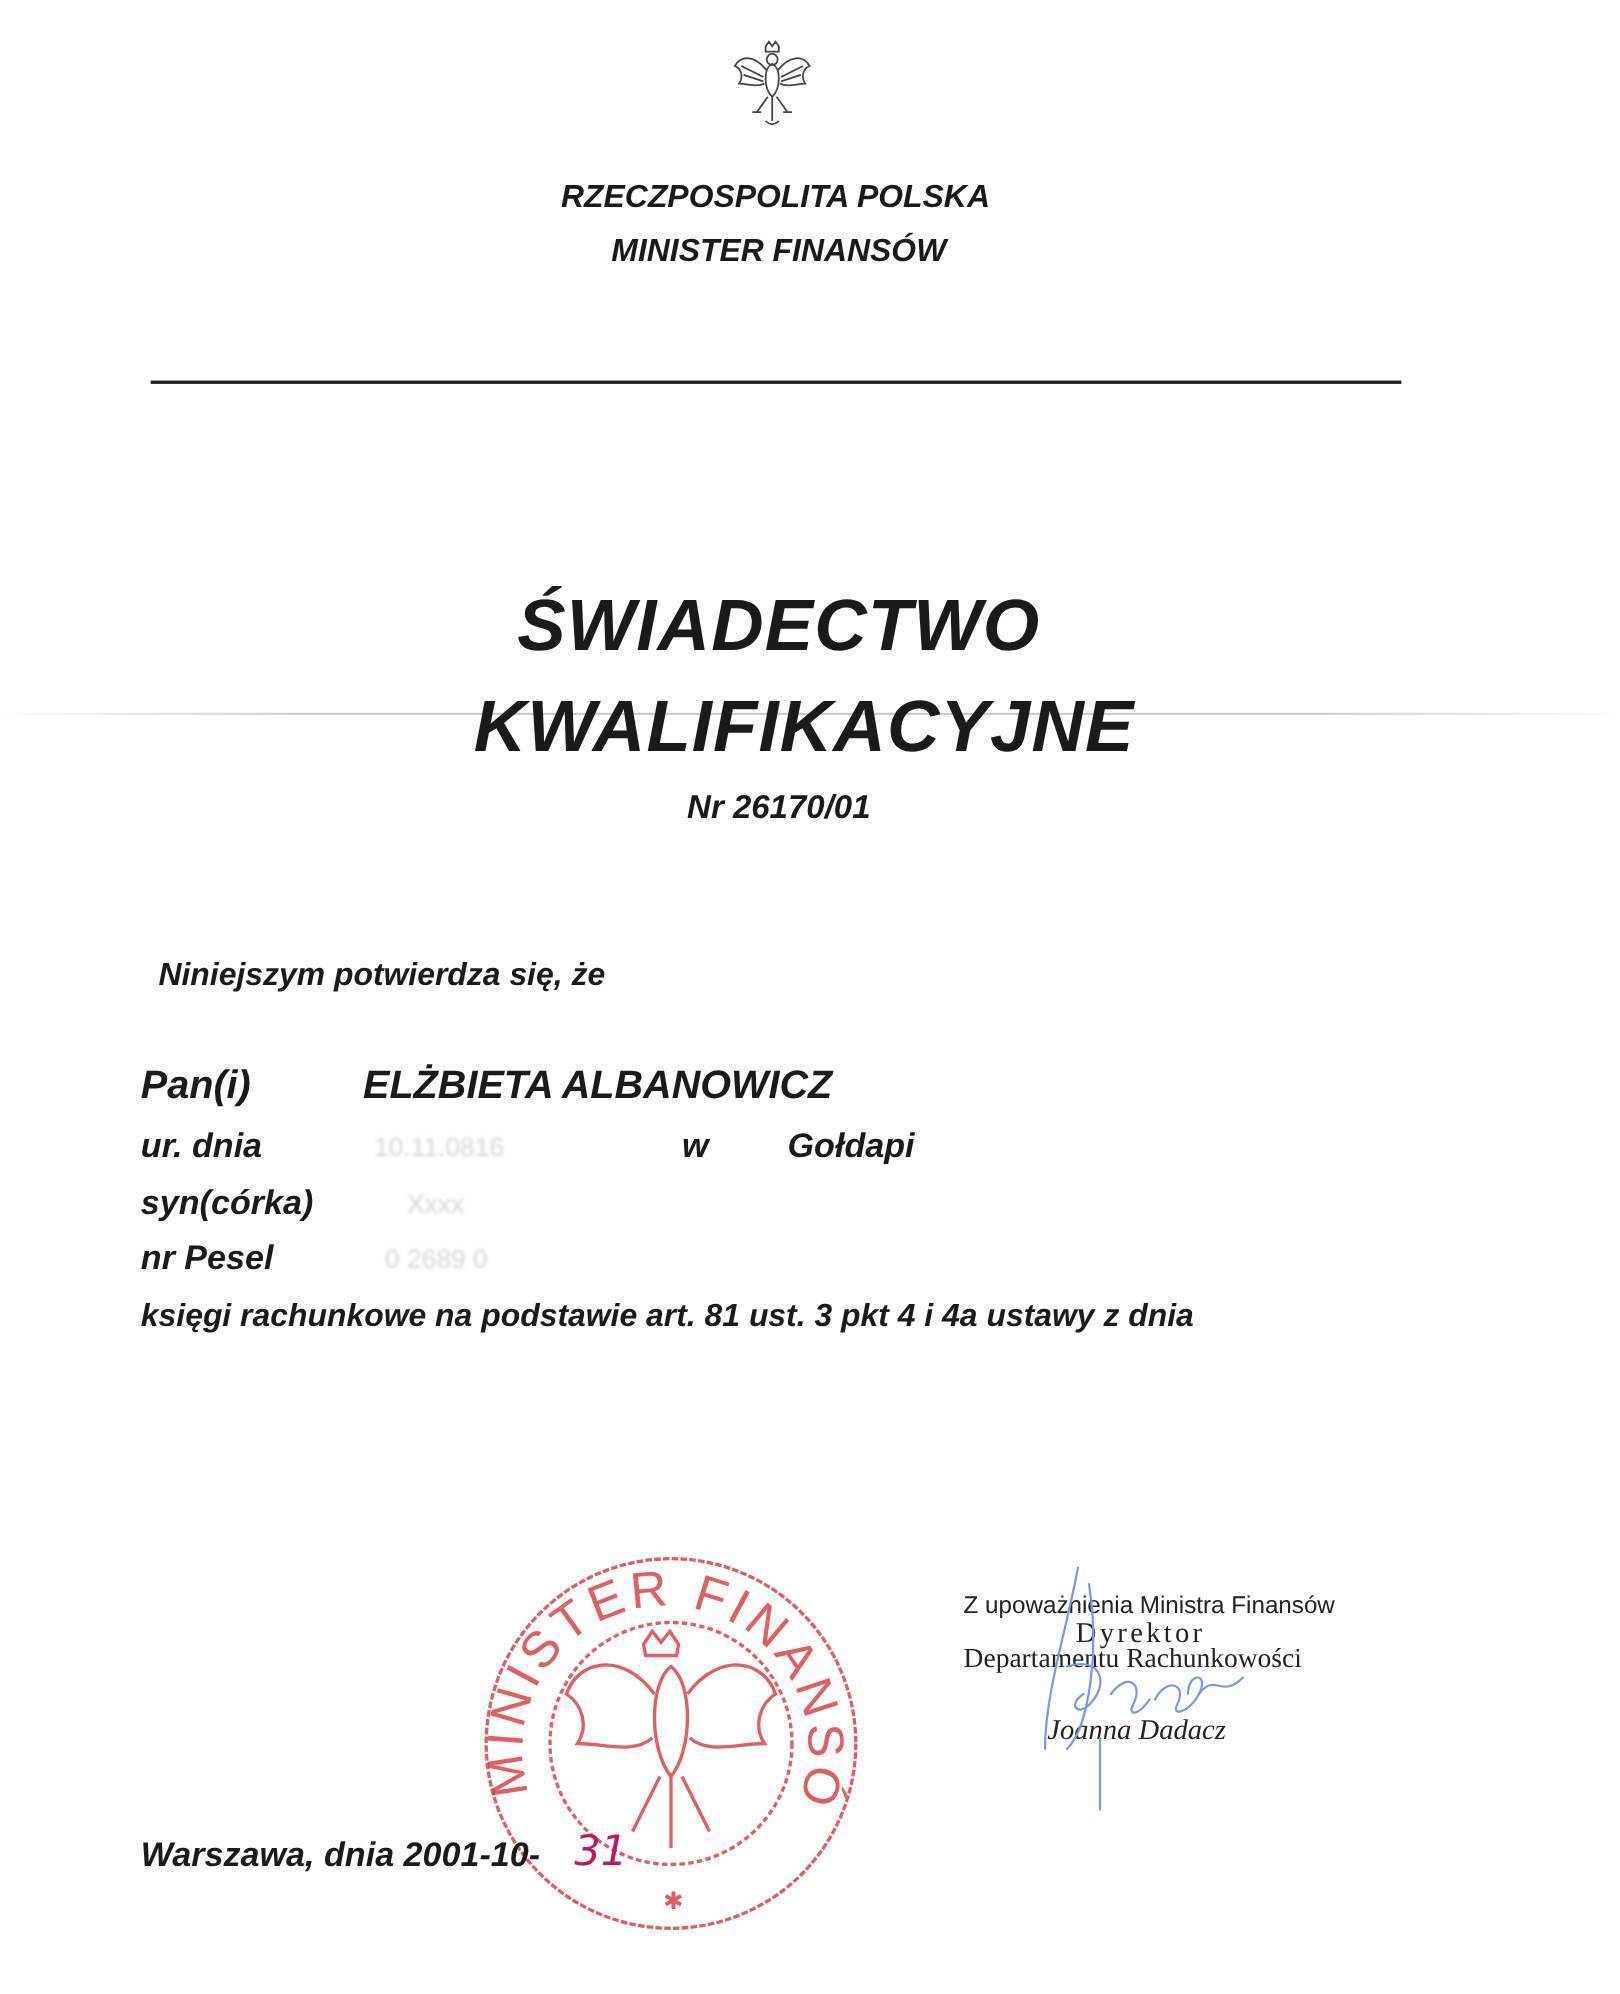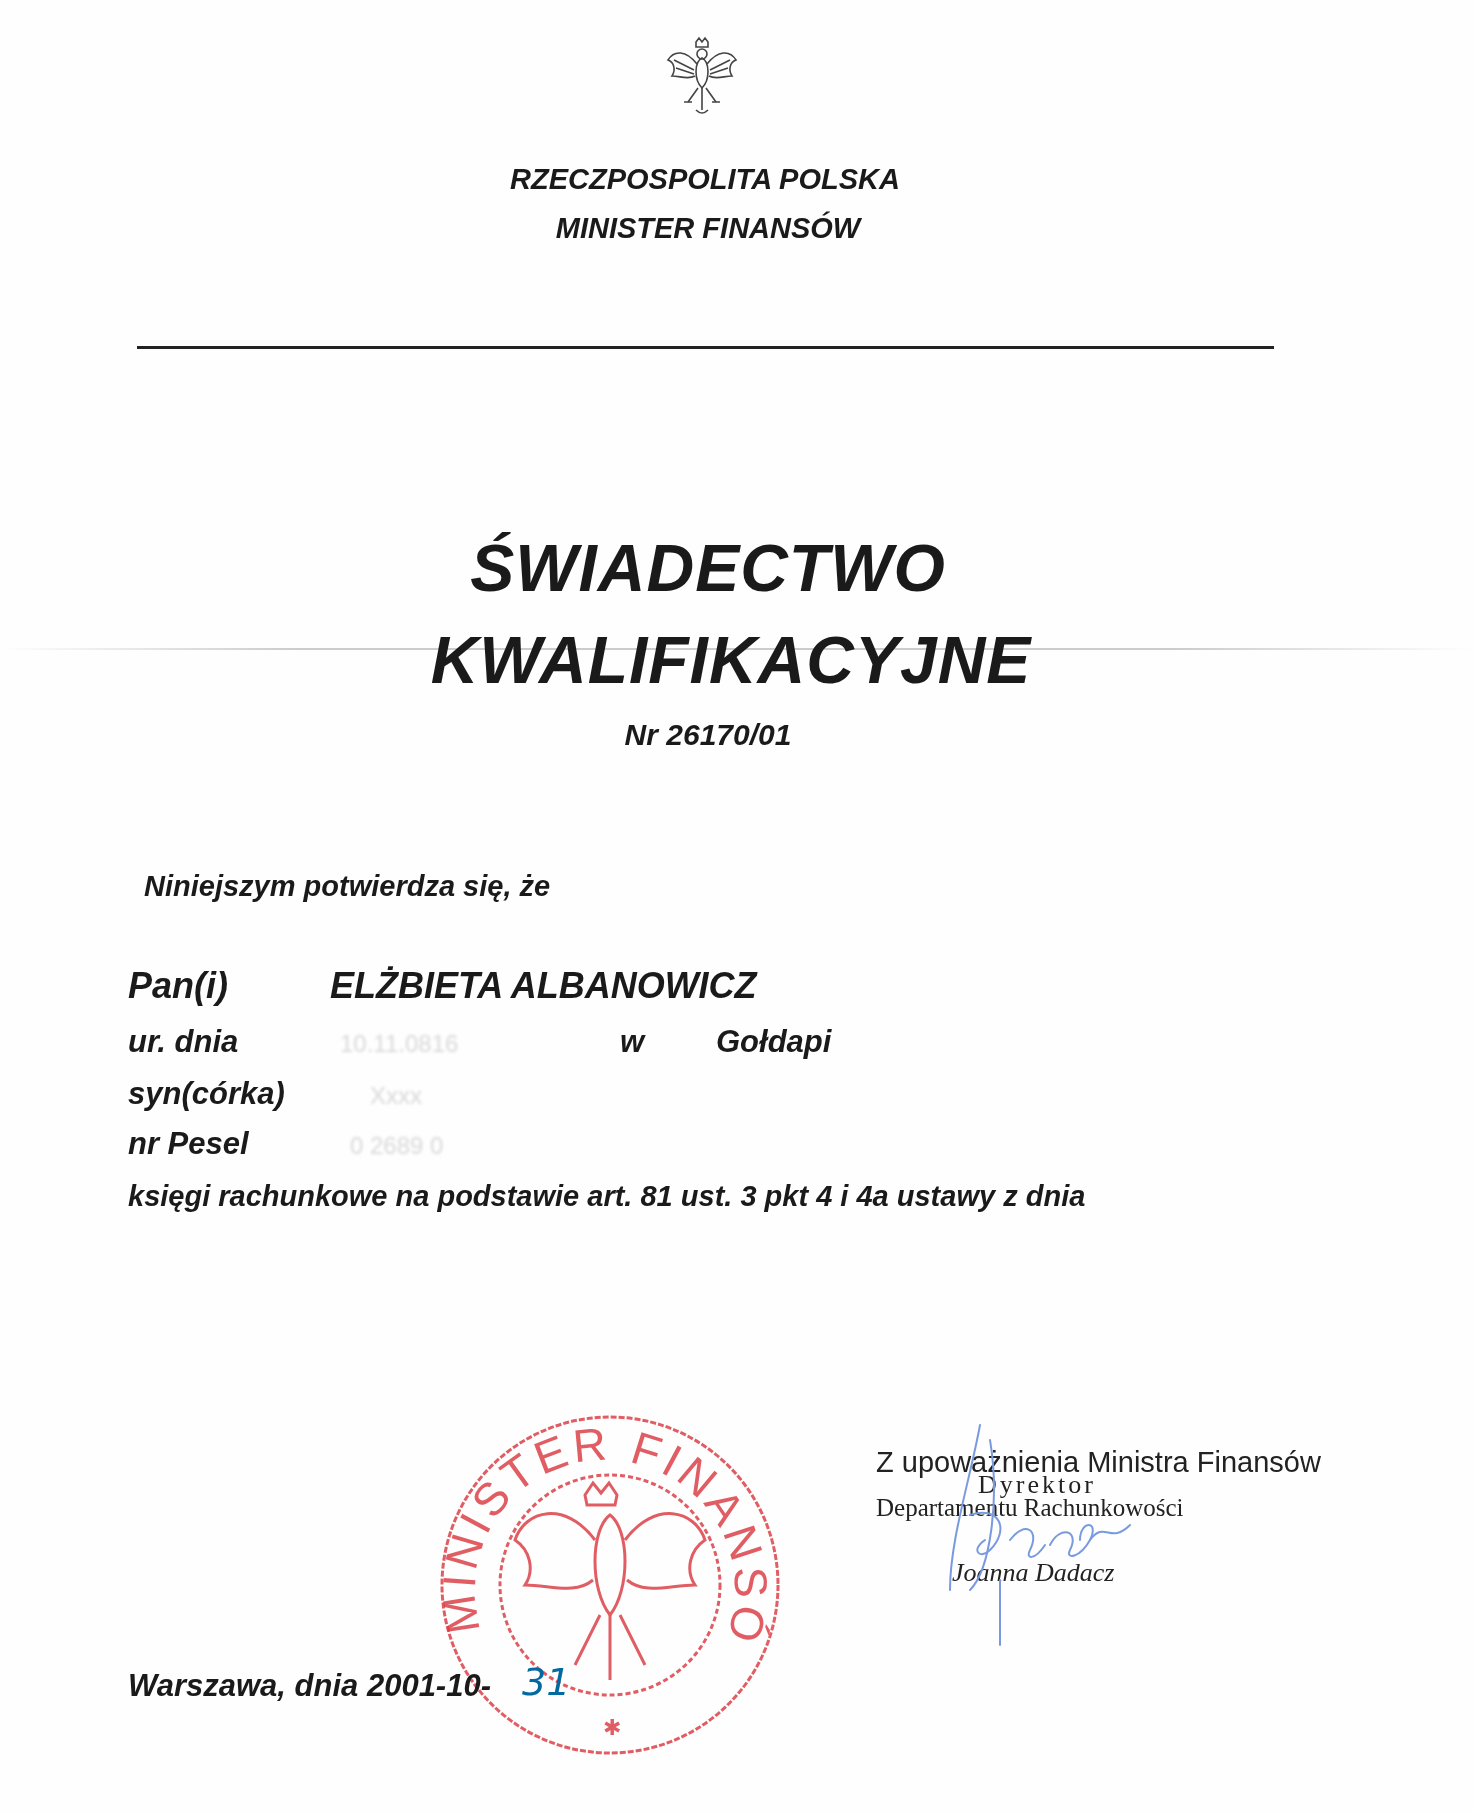--- a/index.html
+++ b/index.html
@@ -18,26 +18,26 @@
   .rule { left: 137px; top: 346px; width: 1137px; height: 3px; background: #222; }
   .title1 { left: 0; width: 1416px; top: 530px; font-size: 66px; letter-spacing: 1px; }
   .title2 { left: 0; width: 1416px; top: 622px; font-size: 66px; letter-spacing: 1px; padding-left: 23px; }
   .nr { left: 0; width: 1416px; top: 718px; font-size: 30px; }
   .intro { left: 144px; top: 870px; font-size: 29px; }
   .field-label { left: 128px; font-size: 31px; }
   .name { left: 330px; top: 965px; font-size: 36px; }
   .redacted { color: #d8d8d8; font-size: 24px; filter: blur(1.5px); }
   .para { left: 128px; top: 1170px; width: 1220px; font-size: 29px; line-height: 52px; text-align: justify; }
   .para span { display:block; }
-  .auth1 { left: 876px; top: 1446px; font-size: 29px; font-family: "Liberation Sans", sans-serif; color:#222; }
+  .auth1 { left: 876px; top: 1446px; font-size: 22px; font-family: "Liberation Sans", sans-serif; color:#222; }
   .auth2 { left: 978px; top: 1470px; font-size: 26px; font-family: "Liberation Serif", serif; letter-spacing: 3px; color:#222;}
   .auth3 { left: 876px; top: 1494px; font-size: 25px; font-family: "Liberation Serif", serif; color:#222; }
   .signer { left: 952px; top: 1558px; font-size: 26px; font-family: "Liberation Serif", serif; font-style: italic; color:#222; }
   .place { left: 128px; top: 1668px; font-size: 31px; }
-  .hand-date { left: 522px; top: 1660px; font-size: 38px; color: #0369a1; font-family: "DejaVu Sans", sans-serif; font-style: italic; }
+  .hand-date { left: 522px; top: 1660px; font-size: 38px; color: #be185d; font-family: "DejaVu Sans", sans-serif; font-style: italic; }
   .stamp { left: 425px; top: 1400px; width: 370px; height: 370px; }
   .signature { left: 930px; top: 1420px; width: 240px; height: 230px; }
 </style>
 </head>
 <body>
 
 <div class="crease"></div>
 
 <svg class="abs emblem" viewBox="0 0 76 80">
   <g fill="none" stroke="#444" stroke-width="1.6">

